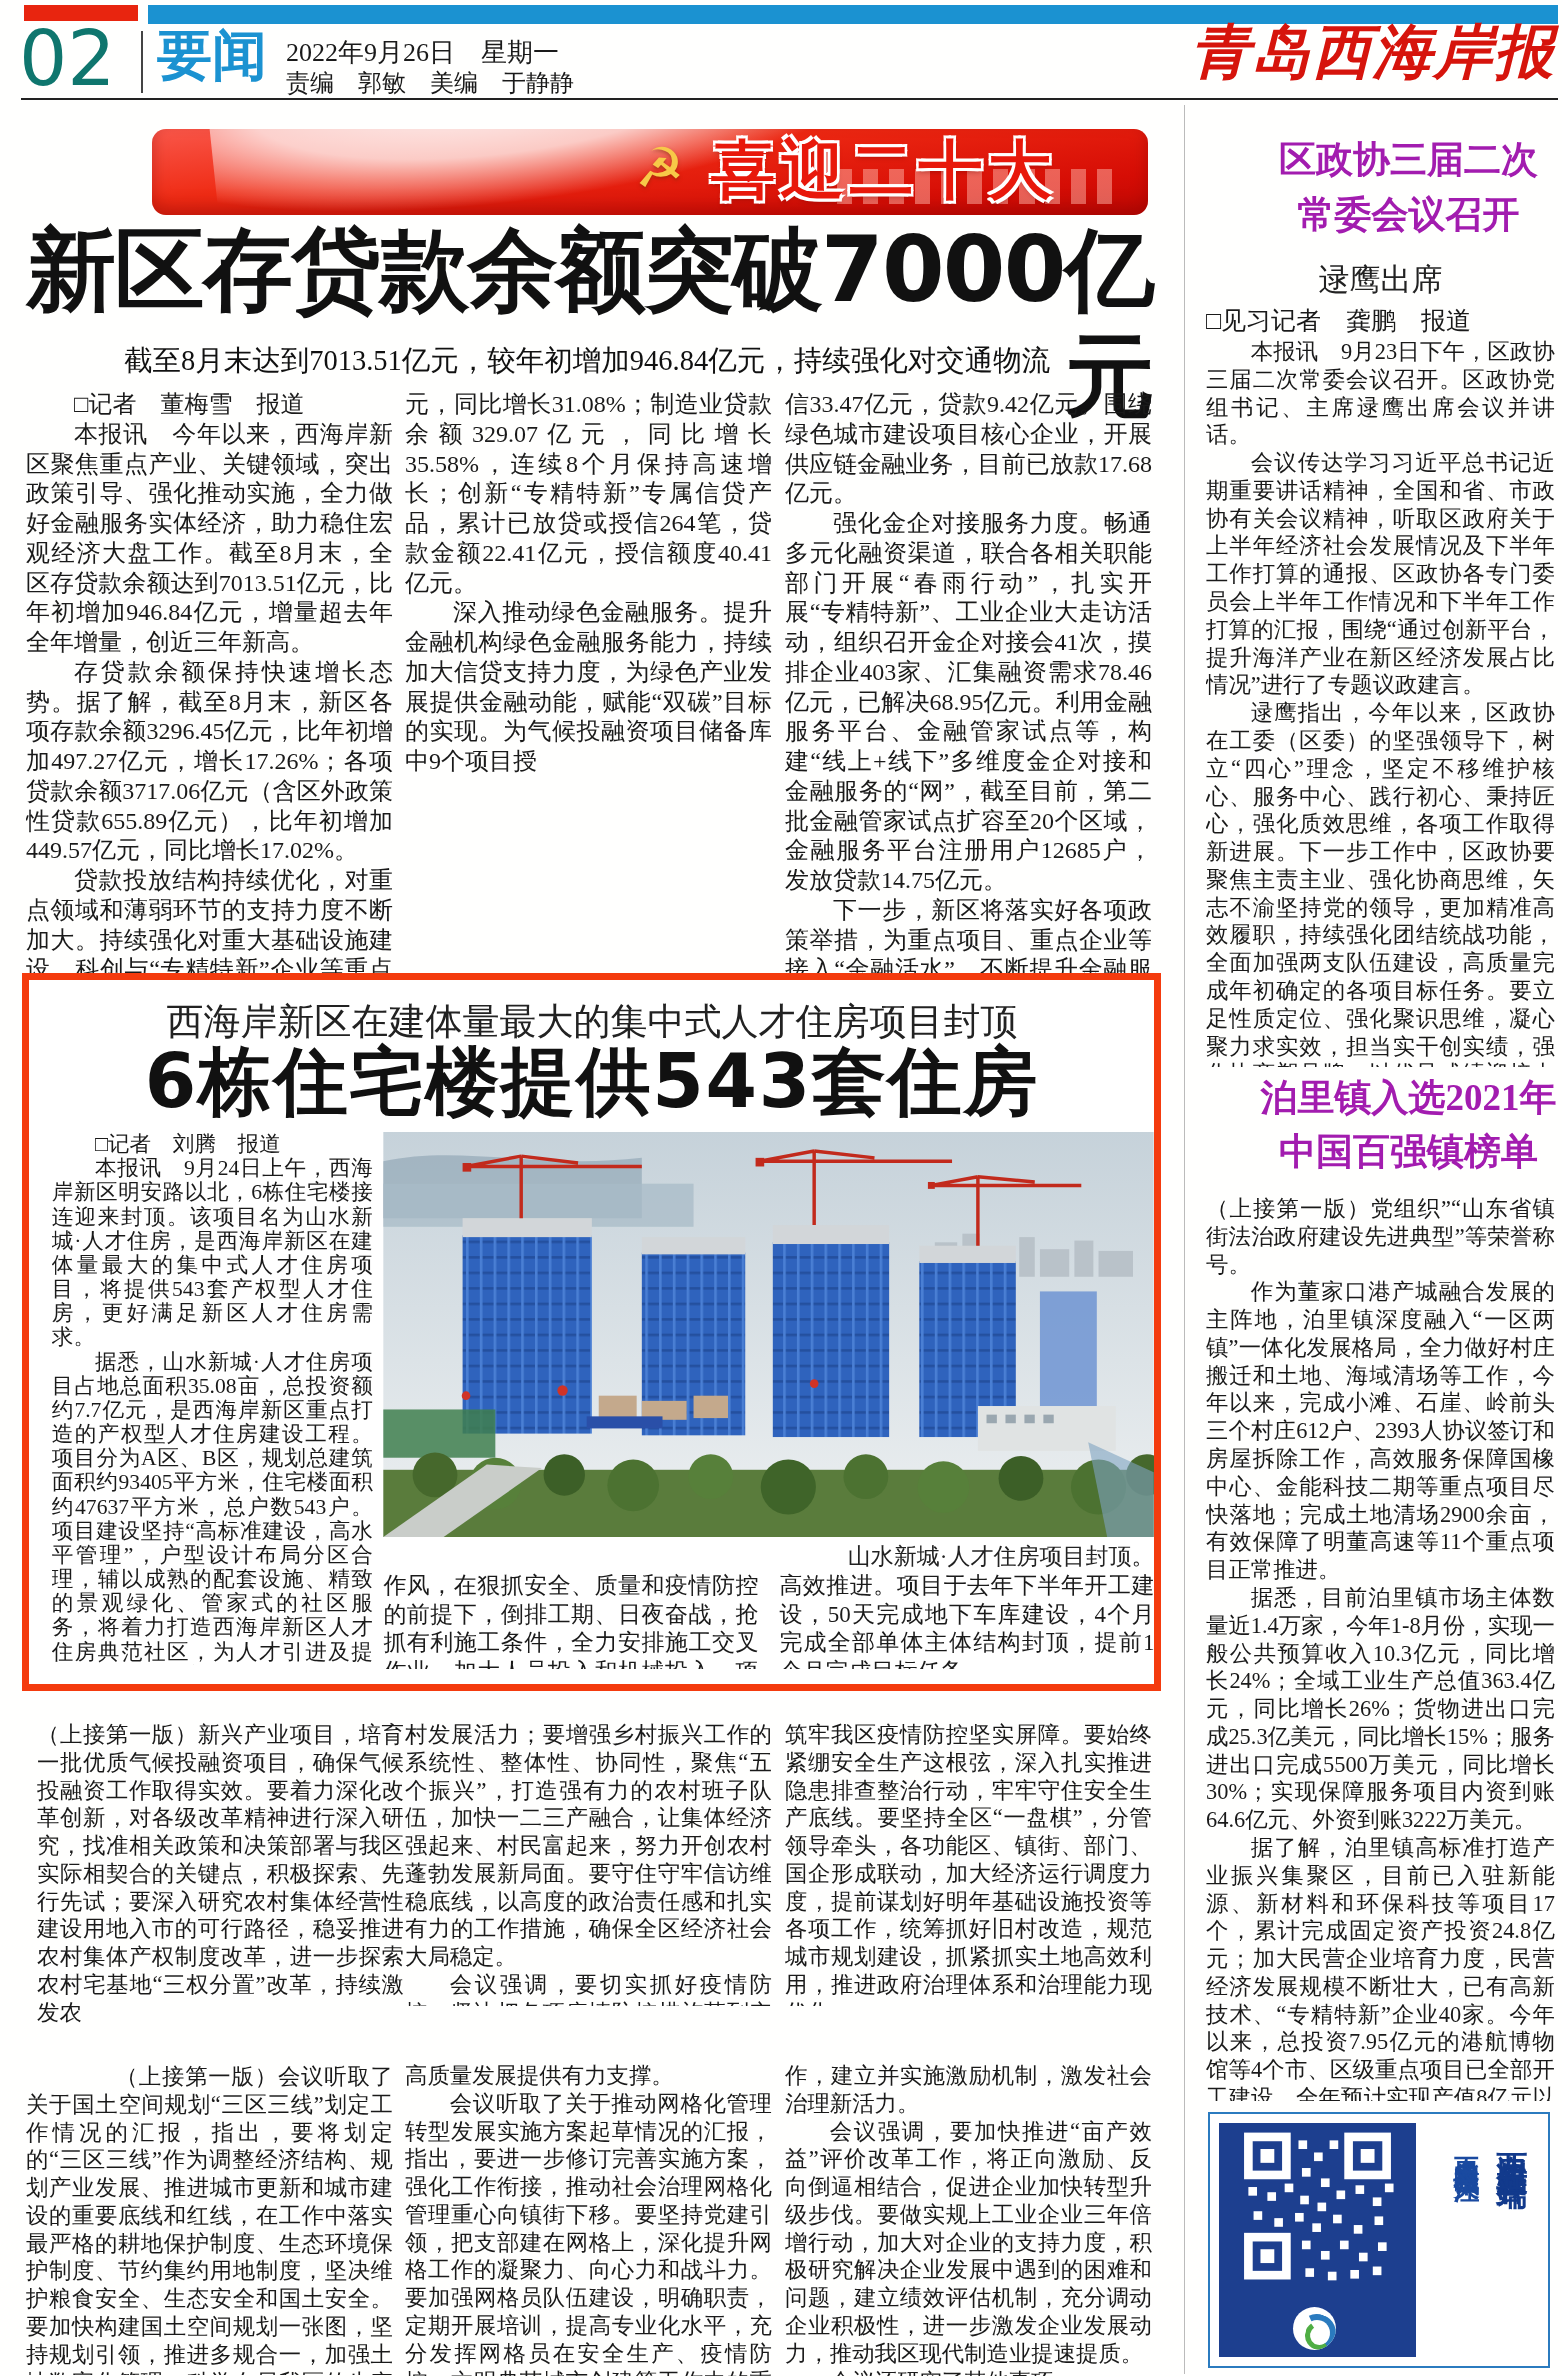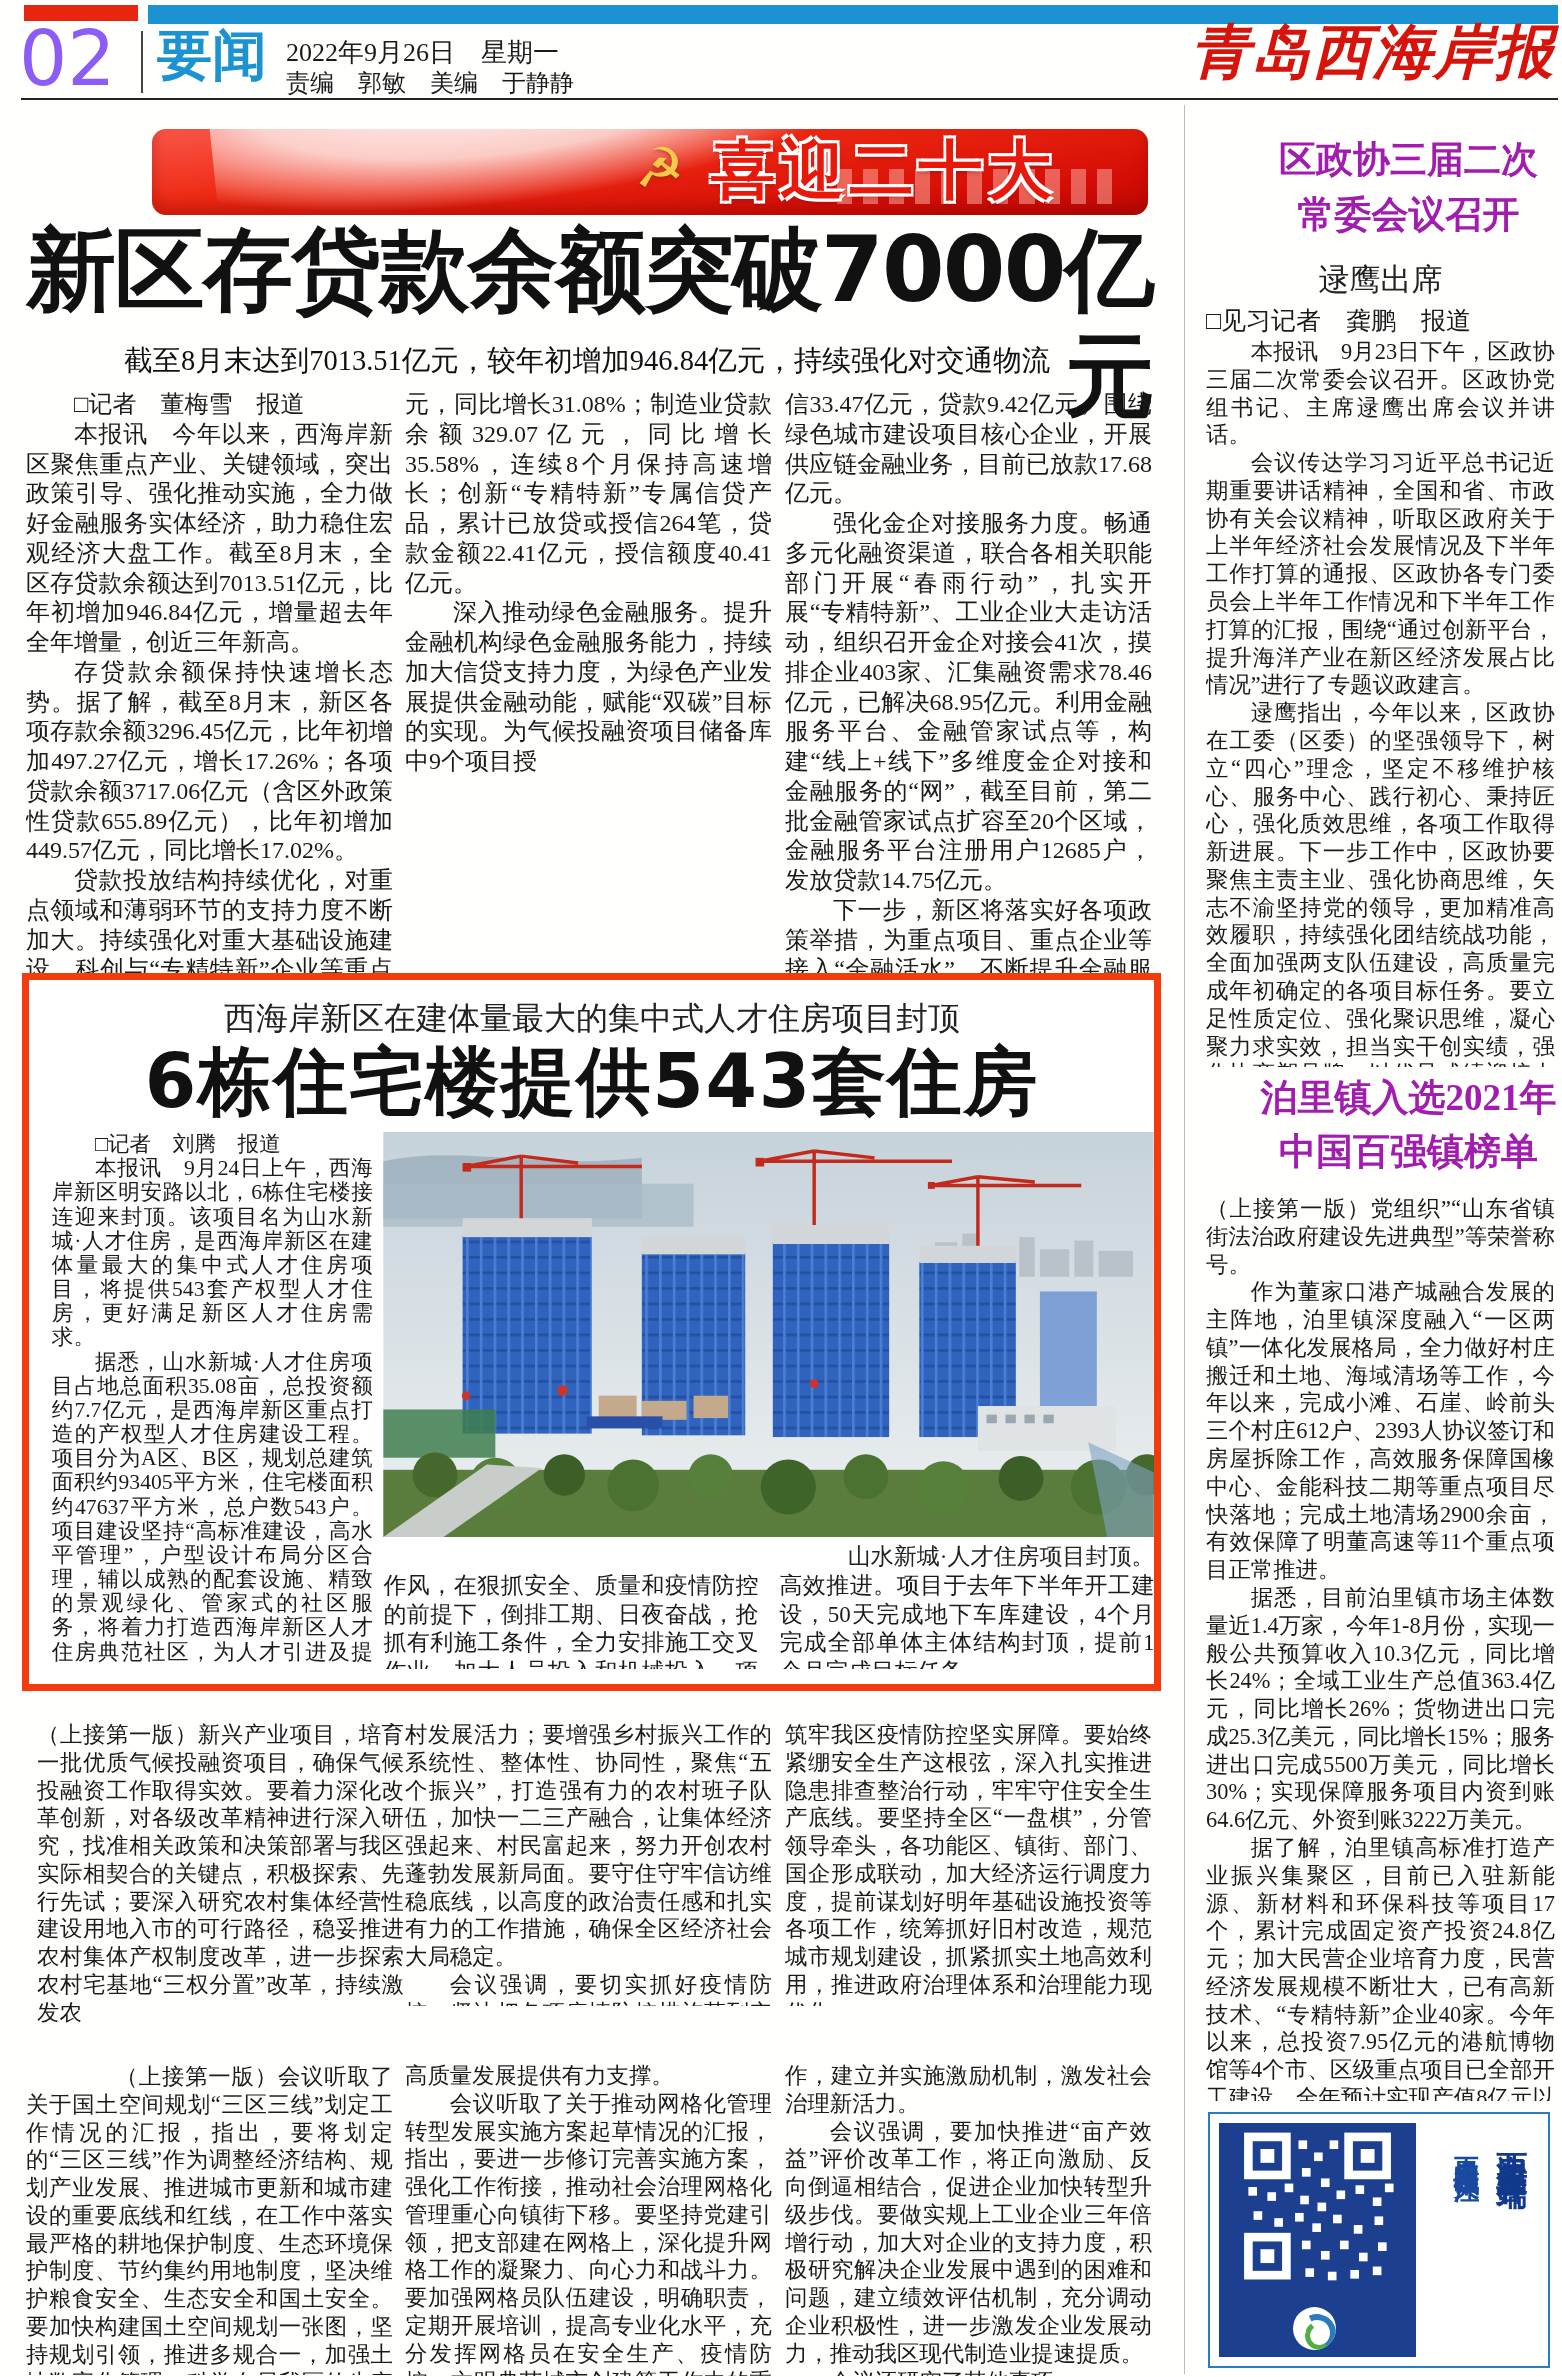--- a/index.html
+++ b/index.html
@@ -8,21 +8,21 @@
   .abs{position:absolute;}
   .sans{font-family:"DejaVu Sans","Liberation Sans",sans-serif;}
   .bodycol{text-align:justify;line-height:1.24;}
   .bodycol p{margin:0;text-indent:2em;}
   .bodycol p.cont{text-indent:0;}
   .bodycol p.ind4{text-indent:4em;}
   .byline{text-indent:0;margin:0 0 3.5px 0;}
   
   #redbar{left:24px;top:5.2px;width:114px;height:15.5px;background:#e8250f;}
   #bluebar{left:148px;top:5.2px;width:1410px;height:19px;background:#1b92d1;}
-  #pagenum{left:19px;top:21px;font-size:76px;line-height:1;color:#8b5cf6;font-weight:400;}
+  #pagenum{left:19px;top:21px;font-size:76px;line-height:1;color:#0f766e;font-weight:400;}
   #hdivider{left:141px;top:31px;width:1.7px;height:62px;background:#444;}
   #sectionname{left:157px;top:28px;font-size:55px;line-height:1;color:#1b92d1;font-weight:900;}
   #dateline{left:286px;top:35px;font-size:26px;}
   #editorsline{left:286px;top:67px;font-size:24px;}
   #masthead{right:7px;top:22.4px;font-size:59px;line-height:1;color:#d6140c;
             font-style:italic;font-weight:bold;letter-spacing:1.7px;
             font-family:"DejaVu Serif","Liberation Serif",serif;}
   #headrule{left:21px;top:98px;width:1537px;height:1.7px;background:#222;}
   
   #banner{left:152px;top:129px;width:996px;height:86px;border-radius:14px;
@@ -39,21 +39,21 @@
   #banner .deco{position:absolute;right:26px;top:40px;width:285px;height:35px;opacity:.5;
           background:repeating-linear-gradient(90deg,#ffb4a8 0 15.5px,transparent 15.5px 26px);}
   
   #leadheadline{left:21px;top:217px;width:1132px;text-align:right;font-size:90px;line-height:1.18;
           font-weight:900;color:#111;letter-spacing:-1.7px;}
   #leadsubhead{left:21px;top:342px;width:1132px;text-align:center;font-size:28.5px;color:#111;}
   .leadcol{top:390px;width:367px;height:597px;font-size:24px;overflow:hidden;}
   #leadcol1{left:26px;} #leadcol2{left:405px;} #leadcol3{left:785px;}
   
   #featurebox{left:22.4px;top:973px;width:1125px;height:704px;border:7px solid #f43b0e;background:#fff;}
-  #featkicker{left:0;top:17px;width:100%;text-align:center;font-size:32px;color:#222;}
+  #featkicker{left:0;top:17px;width:100%;text-align:center;font-size:37px;color:#222;}
   #featheadline{left:0;top:53px;width:100%;text-align:center;font-size:74px;font-weight:900;color:#111;letter-spacing:1.7px;}
   #featcol1{left:22.4px;top:152px;width:321px;height:533px;font-size:21.6px;line-height:1.12;overflow:hidden;}
   #featphoto{left:354px;top:152px;width:771px;height:405px;}
   #featcaption{left:354px;top:561px;width:771px;text-align:right;font-size:23px;color:#222;}
   .featbcol{top:592px;width:375px;height:97px;font-size:23px;overflow:hidden;}
   #featcol2{left:354px;} #featcol3{left:750px;}
   
   #vrule{left:1184px;top:105px;width:0.9px;height:2269px;background:#bbb;}
   .sbtitle{left:1234px;width:349px;text-align:center;font-size:37px;font-weight:bold;line-height:1.1;color:#a21caf;}
   #sb1sub{left:1206px;top:259px;width:349px;text-align:center;font-size:31px;color:#222;}

